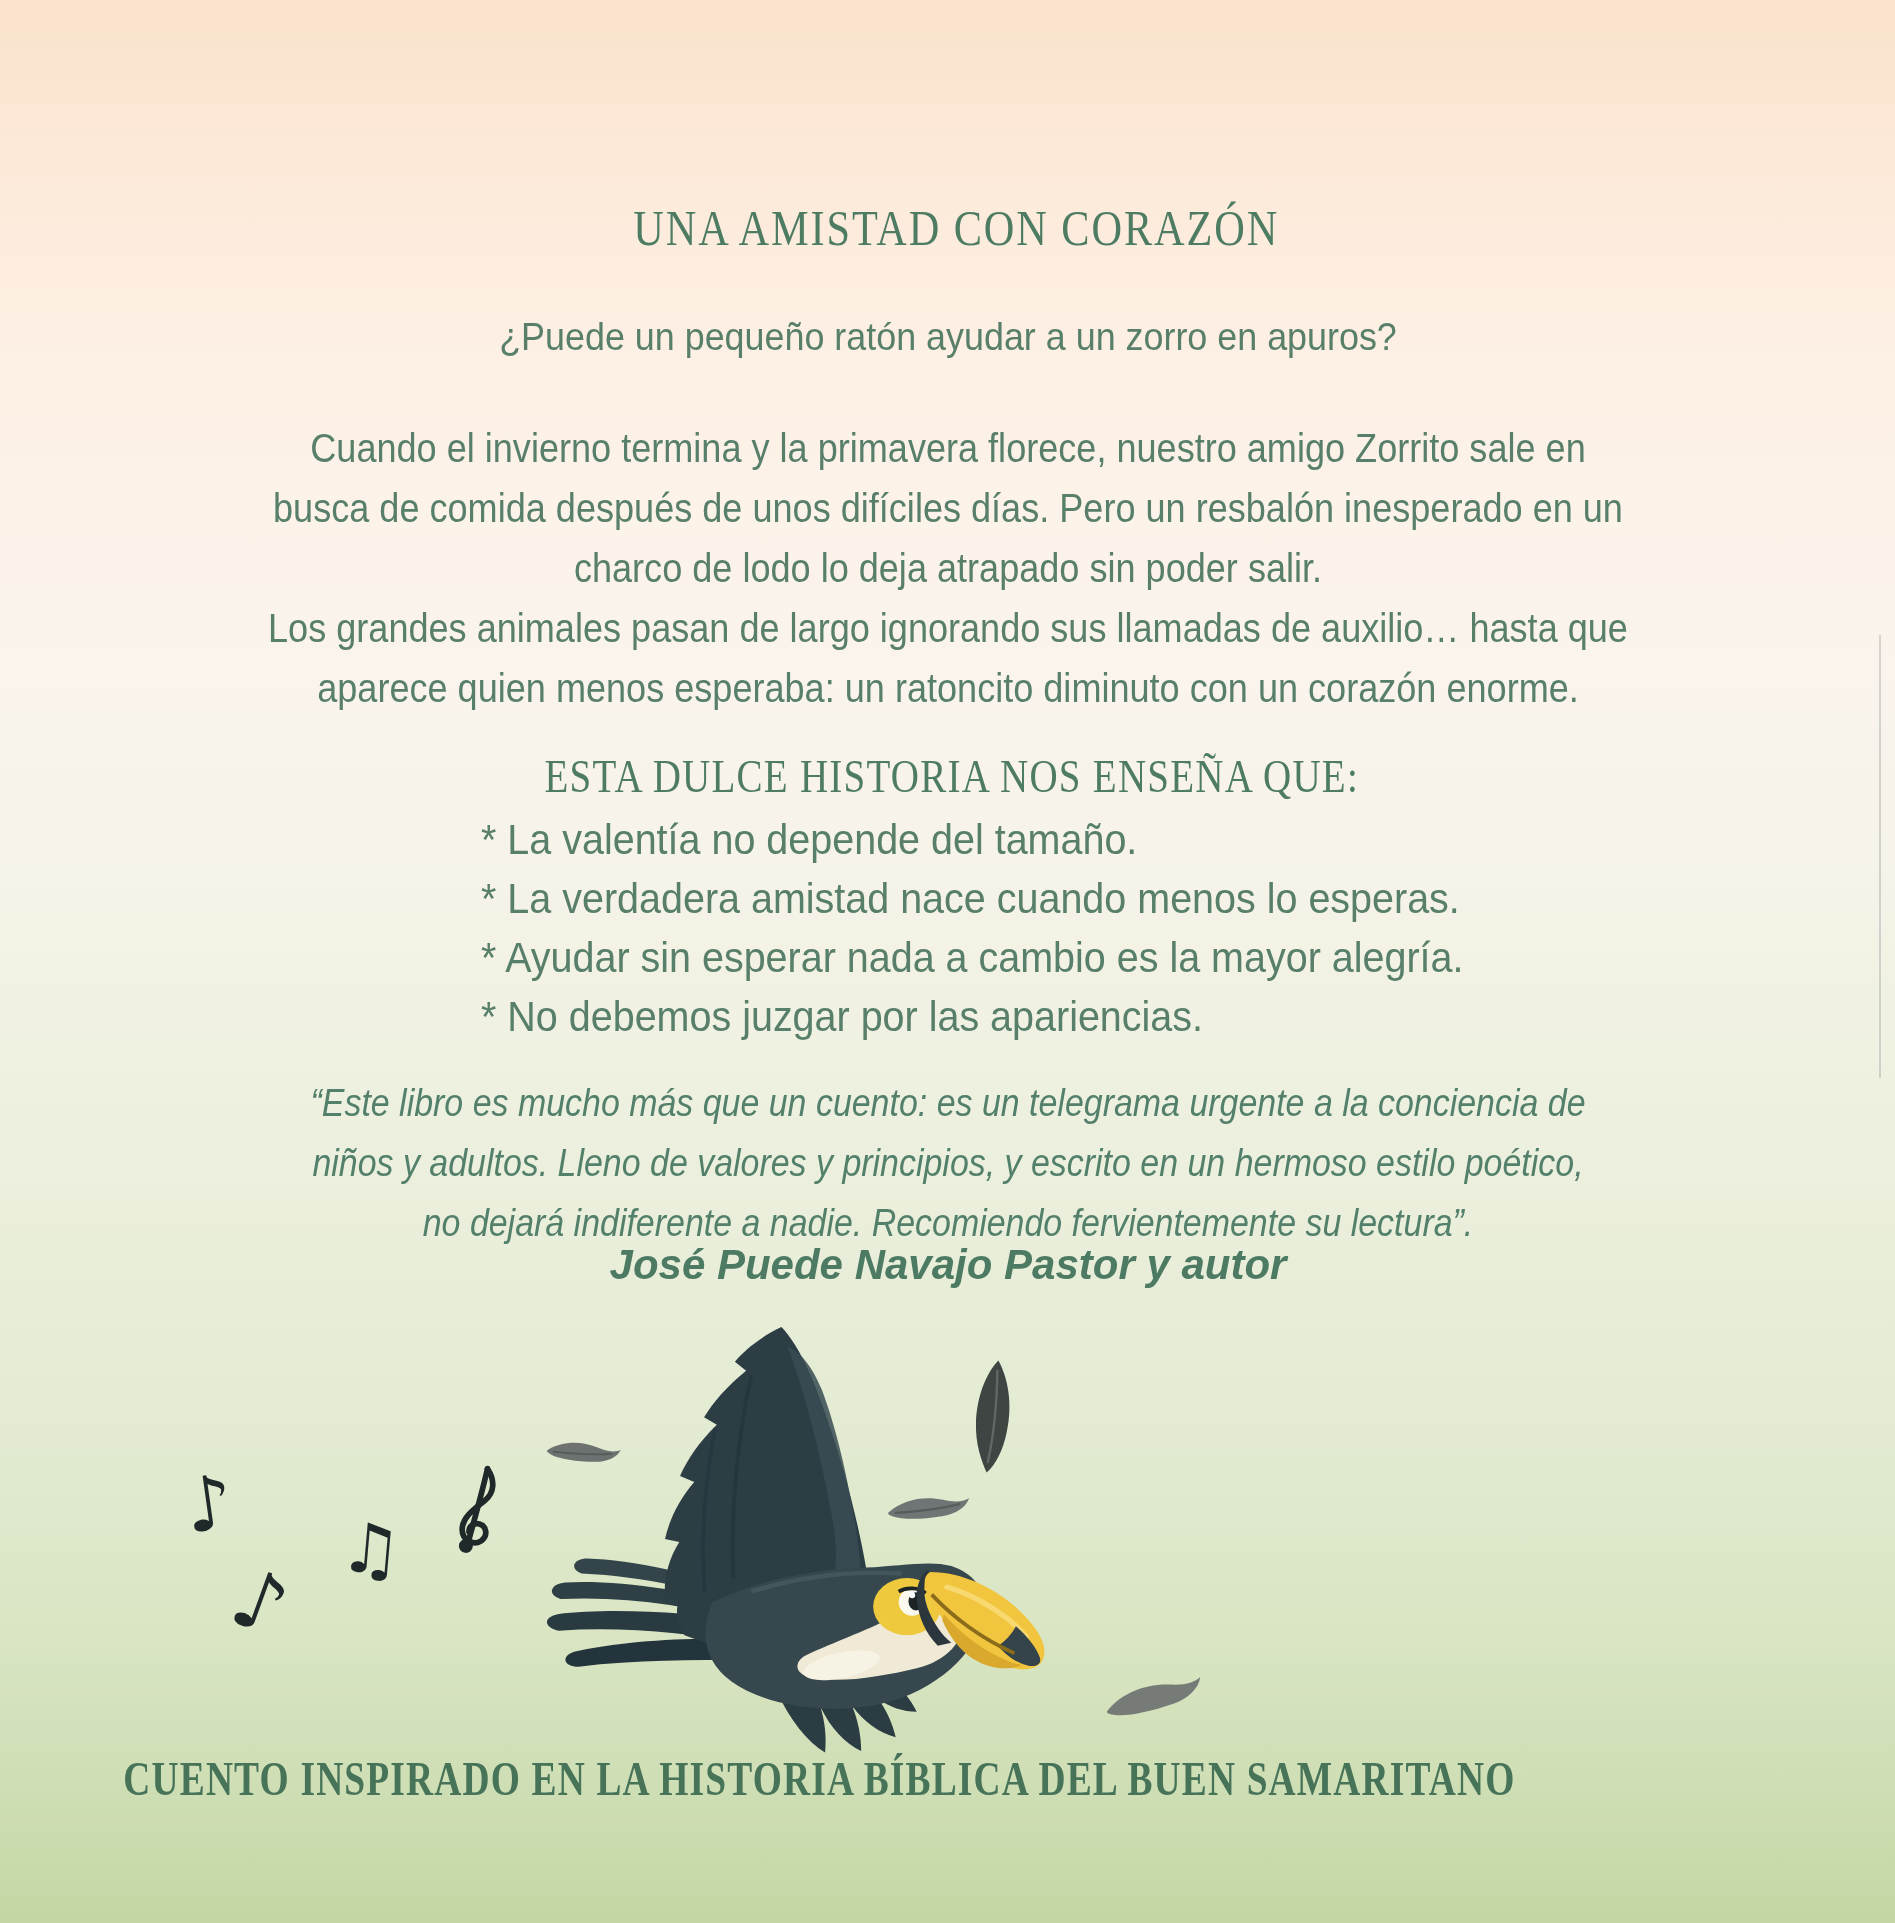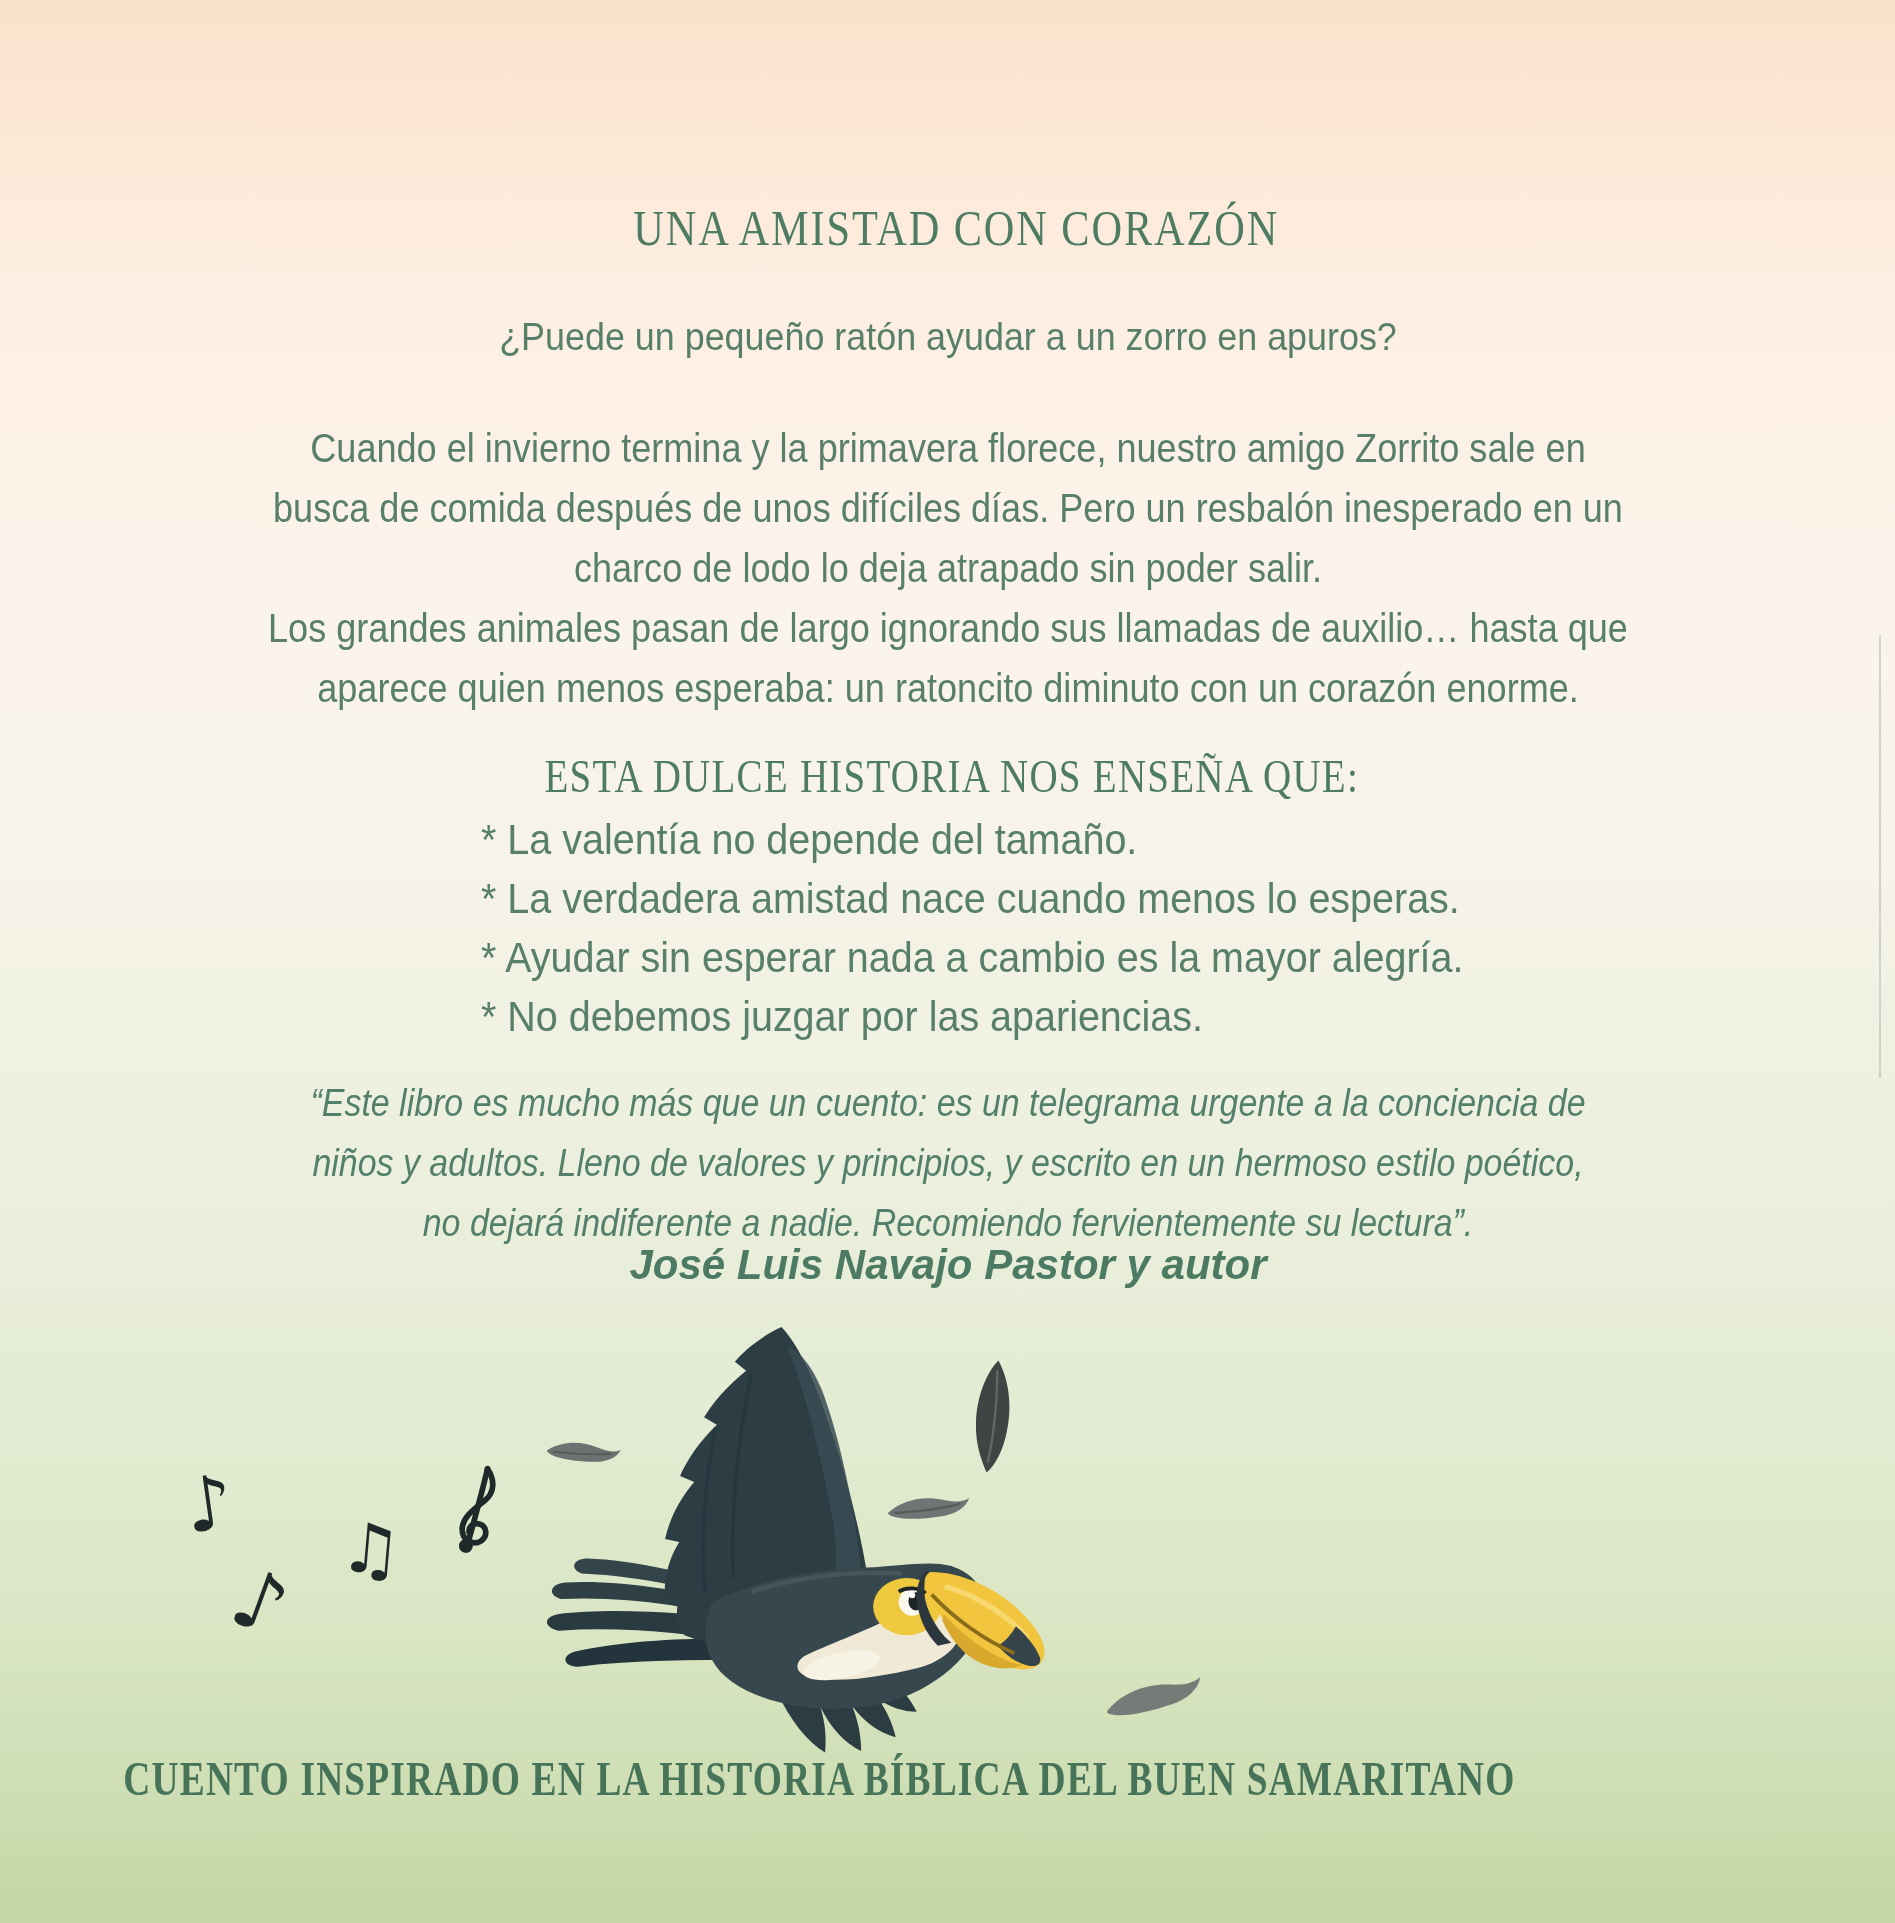--- a/index.html
+++ b/index.html
@@ -79,21 +79,21 @@
     <div class="nowrap">* Ayudar sin esperar nada a cambio es la mayor alegría.</div>
     <div class="nowrap">* No debemos juzgar por las apariencias.</div>
   </div>
 
   <div class="center quote">
     <div class="nowrap">“Este libro es mucho más que un cuento: es un telegrama urgente a la conciencia de</div>
     <div class="nowrap">niños y adultos. Lleno de valores y principios, y escrito en un hermoso estilo poético,</div>
     <div class="nowrap">no dejará indiferente a nadie. Recomiendo fervientemente su lectura”.</div>
   </div>
 
-  <div class="center attribution nowrap">José Luis Navajo Pastor y autor</div>
+  <div class="center attribution nowrap">José Puede Navajo Pastor y autor</div>
 
   <span class="music-note" style="left:185px;top:1467px;font-size:75px;transform:rotate(-8deg);">♪</span>
   <span class="music-note" style="left:234px;top:1562px;font-size:81px;transform:rotate(20deg);">♪</span>
   <span class="music-note" style="left:340px;top:1515px;font-size:69px;transform:rotate(5deg);">♫</span>
 
   <svg class="art" style="left:448px;top:1464px;transform:rotate(7deg);" width="57" height="95" viewBox="0 0 70 150">
     <path d="M44 6 C58 22 60 42 46 56 C28 74 14 88 16 106 C18 122 36 130 48 120 C58 111 54 96 42 94 C33 93 26 99 27 108" fill="none" stroke="#20292a" stroke-width="9" stroke-linecap="round"></path>
     <path d="M44 6 C40 44 33 90 28 124" fill="none" stroke="#20292a" stroke-width="9" stroke-linecap="round"></path>
     <circle cx="25" cy="131" r="11" fill="#20292a"></circle>
   </svg>

